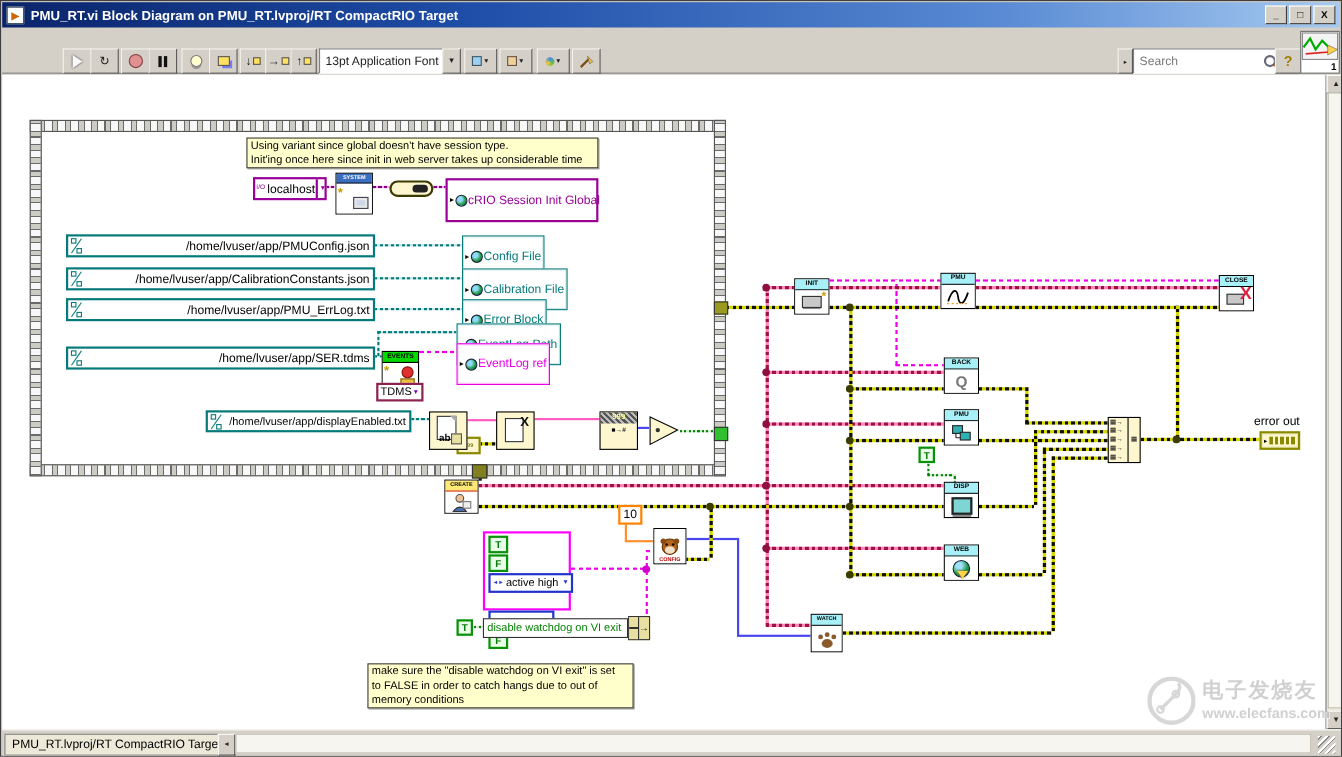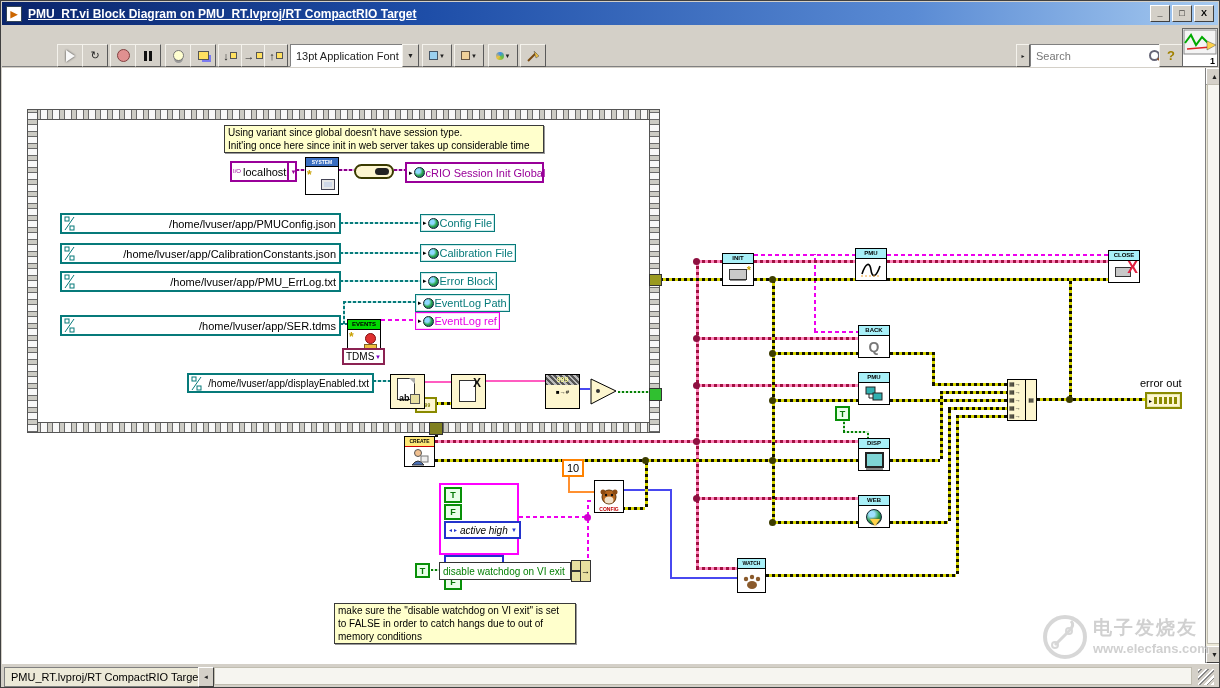--- a/index.html
+++ b/index.html
@@ -14,21 +14,21 @@
   .btn{position:absolute;top:1px;height:21px;background:#d4d0c8;border:1px solid #f4f2ec;border-right-color:#5a5a5a;border-bottom-color:#5a5a5a;display:flex;align-items:center;justify-content:center;font-size:11px;color:#222;}
   .sunken{background:#fff;border:1px solid #808080;border-bottom-color:#fff;border-right-color:#fff;}
   
   #diag{left:1px;top:67px;width:1203px;height:595px;background:#fff;overflow:hidden;}
   .film{background-color:#d0cfc8;border:1px solid #555;}
   .filmh{background-image:repeating-linear-gradient(90deg,#6a6a6a 0 1px,#f8f8f8 1px 7px,#6a6a6a 7px 8px,#cccbc4 8px 12px);}
   .filmv{background-image:repeating-linear-gradient(0deg,#6a6a6a 0 1px,#f8f8f8 1px 7px,#6a6a6a 7px 8px,#cccbc4 8px 12px);}
   .comment{background:#ffffcc;border:1px solid #3a3a3a;box-shadow:1px 1px 0 #9a9a9a;font-size:10px;line-height:13px;padding:0 3px;white-space:pre-line;color:#000;z-index:3;}
   .pathbox{border:2px solid #067a7a;background:#fff;display:flex;align-items:center;font-size:11px;z-index:3;color:#000;}
   .ptext{flex:1;text-align:right;padding-right:3px;white-space:nowrap;}
-  .gvar{background:#fff;display:flex;align-items:center;font-size:11px;gap:1px;padding:8px 2px;z-index:3;white-space:nowrap;}
+  .gvar{background:#fff;display:flex;align-items:center;font-size:11px;gap:1px;padding:18px 2px;z-index:3;white-space:nowrap;}
   .tealb{border:1px solid #067a7a;box-shadow:0 0 0 1px #cdeaea inset;color:#067a7a;}
   .magb{border:1px solid #e800e8;box-shadow:0 0 0 1px #ffd0ff inset;color:#e800e8;}
   .purpleb{border:2px solid #990099;color:#990099;}
   .arr{font-size:7px;color:#000;}
   .globe{width:9px;height:9px;border-radius:50%;background:radial-gradient(circle at 35% 35%,#8fd8ff 25%,#2aa84a 55%,#0a3a7a);border:1px solid #123;display:inline-block;flex:none;}
   .node{background:#fff;border:1px solid #000;display:flex;flex-direction:column;z-index:4;}
   .nhead{background:#a8f0f8;border-bottom:1px solid #000;font-size:6px;font-weight:bold;text-align:center;height:9px;line-height:9px;color:#000;}
   .nbody{flex:1;display:flex;align-items:center;justify-content:center;position:relative;background:#fff;}
   .bool{border:2px solid #089008;background:#e8ffe8;color:#067806;font-weight:bold;font-size:9px;display:flex;align-items:center;justify-content:center;z-index:4;}
   .ring{border:2px solid #2233cc;background:#fff;display:flex;align-items:center;font-size:10px;padding:0 2px;gap:2px;color:#000;z-index:4;}
@@ -70,21 +70,21 @@
   .hdr-system{background:#3a6ec0;color:#fff;border-bottom:1px solid #000;font-size:5px;font-weight:bold;text-align:center;height:8px;line-height:8px;}
   .mini{font-size:6px;line-height:7px;}
 </style>
 </head>
 <body>
 
 <div id="win">
 
   <div id="titlebar" class="abs">
     <span class="abs" style="left:4px;top:4px;width:16px;height:16px;background:#fff;border:1px solid #345;display:flex;align-items:center;justify-content:center;font-size:9px;color:#c60;">▶</span>
-    <span style="margin-left:22px;white-space:nowrap;text-decoration:underline;">PMU_RT.vi Block Diagram on PMU_RT.lvproj/RT CompactRIO Target</span>
+    <span style="margin-left:22px;white-space:nowrap;">PMU_RT.vi Block Diagram on PMU_RT.lvproj/RT CompactRIO Target</span>
     <span style="flex:1"></span>
     <span class="tbtn">_</span>
     <span class="tbtn">□</span>
     <span class="tbtn">X</span>
   </div>
 
 
   <div id="toolbar" class="abs">
     <div class="btn" style="left:55px;width:24px;">
       <span style="width:0;height:0;border-left:9px solid #f8f8f8;border-top:6px solid transparent;border-bottom:6px solid transparent;filter:drop-shadow(0 0 1px #333);"></span>
@@ -322,21 +322,21 @@
           </div>
     </div>
 
     <div class="abs" style="left:437px;top:482px;width:80px;height:72px;border:2px solid #ff00ff;background:#fff;z-index:4;padding:2px 0 0 3px;">
       <div class="bool" style="position:static;width:14px;height:12px;margin-bottom:1px;">
             <span>T</span>
           </div>
       <div class="bool" style="position:static;width:14px;height:12px;margin-bottom:1px;">
             <span>F</span>
           </div>
-      <div class="ring" style="position:static;width:69px;height:14px;margin-bottom:16px;font-style:italic;">
+      <div class="ring" style="position:static;width:69px;height:14px;margin-bottom:16px;">
             <span style="font-size:5px;color:#2233cc;">◄►</span>
             <span style="flex:1">active high</span>
             <span style="font-size:6px;color:#2233cc;">▼</span>
           </div>
       <div class="ring" style="position:static;width:52px;height:14px;margin-bottom:1px;">
             <span style="font-size:5px;color:#2233cc;">◄►</span>
             <span style="flex:1">none</span>
             <span style="font-size:6px;color:#2233cc;">▼</span>
           </div>
       <div class="bool" style="position:static;width:14px;height:12px;">

